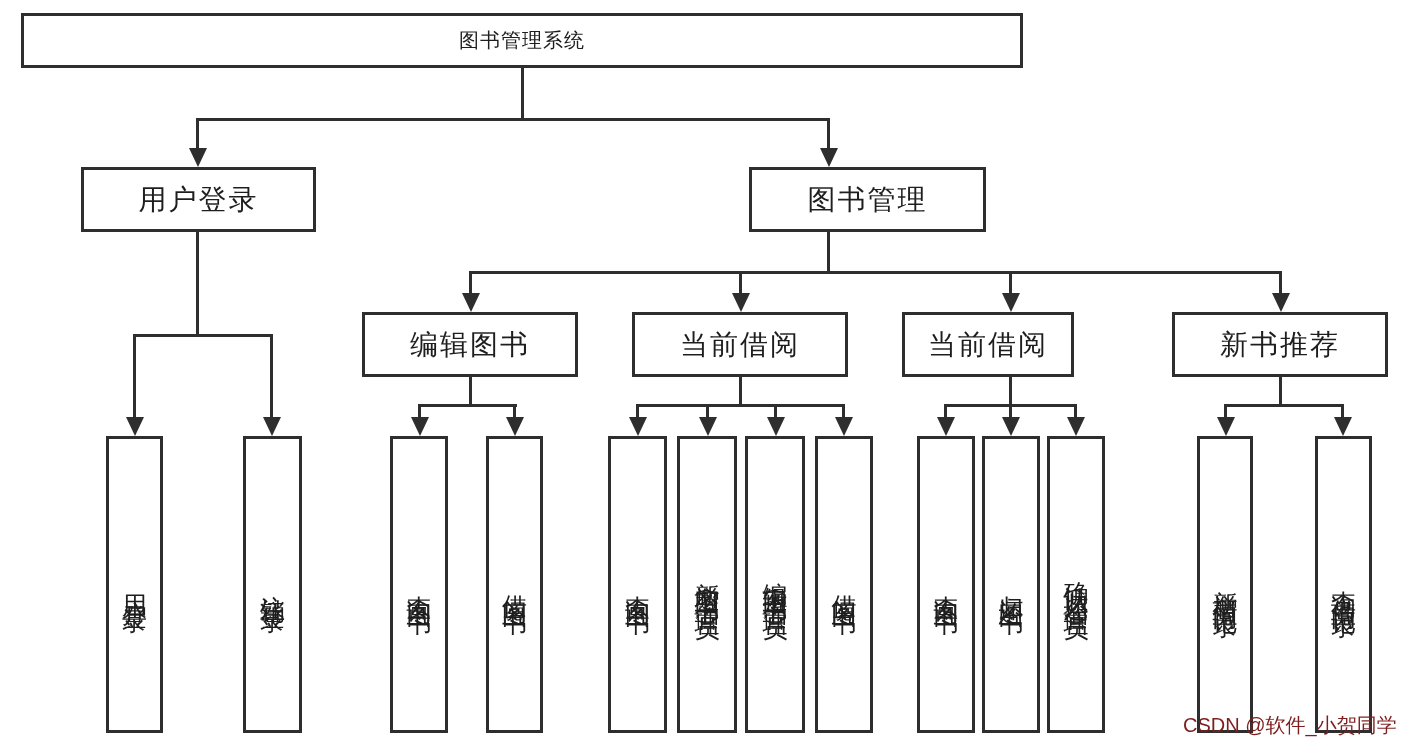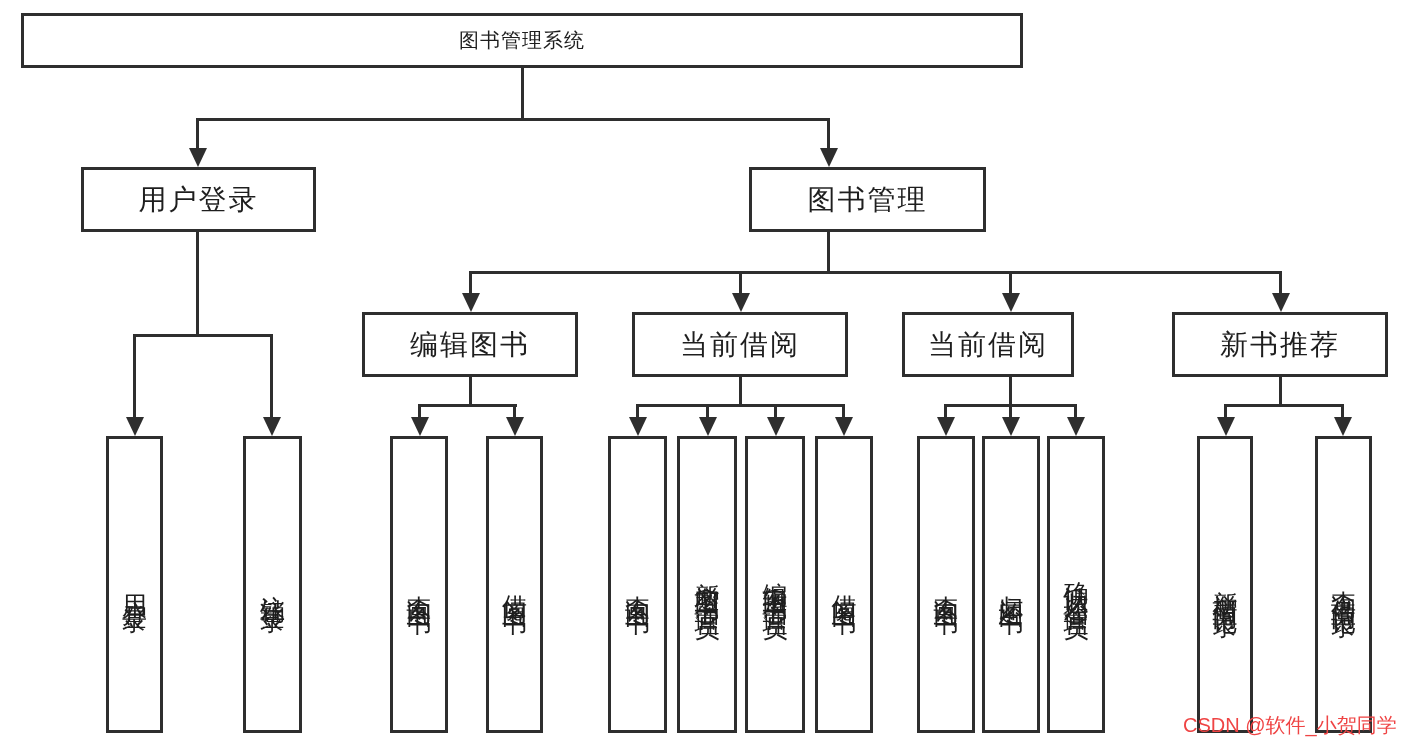--- a/index.html
+++ b/index.html
@@ -10,21 +10,21 @@
   .root{left:21px;top:13px;width:1002px;height:55px;font-size:20px;letter-spacing:1px;}
   .lvl2{top:167px;height:65px;font-size:28px;letter-spacing:2px;}
   .lvl3{top:312px;height:65px;font-size:28px;letter-spacing:2px;}
   .leaf{top:436px;height:297px;}
   .vtext{writing-mode:vertical-rl;text-orientation:mixed;font-size:25px;letter-spacing:5px;line-height:1;}
   .hline,.vline{position:absolute;background:#2e2e2e;}
   .arrowhead{position:absolute;width:0;height:0;
              border-left:9px solid transparent;border-right:9px solid transparent;
              border-top:19px solid #2e2e2e;}
   .watermark{position:absolute;left:1183px;top:712px;font-size:20px;line-height:26px;
-             color:#ef4444;white-space:nowrap;z-index:5;}
+             color:#7f1d1d;white-space:nowrap;z-index:5;}
 </style>
 </head>
 <body>
 
 <div class="node root">
   <span>图书管理系统</span>
 </div>
 
 <div class="node lvl2" style="left:81px;width:235px;">
   <span>用户登录</span>

